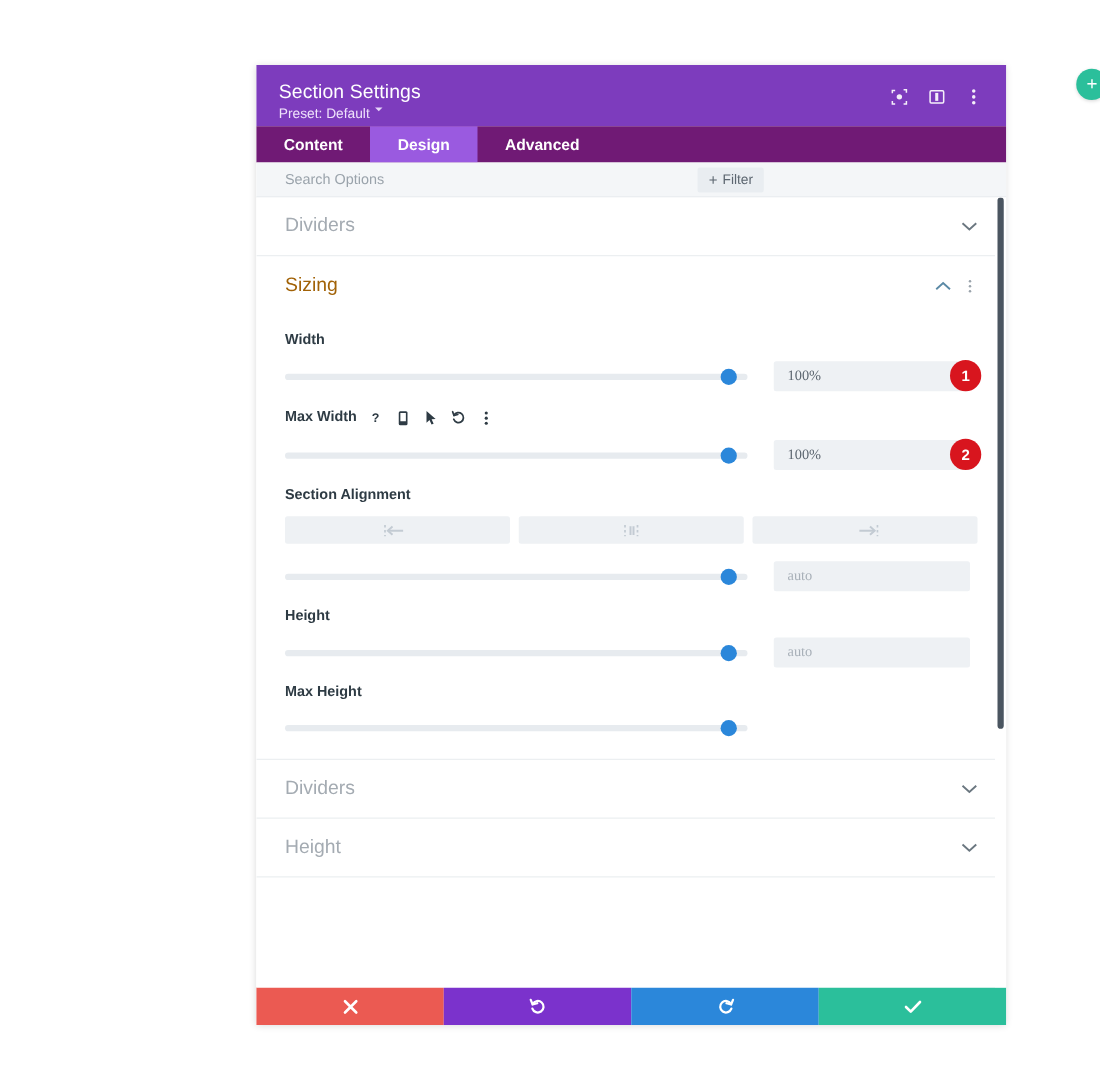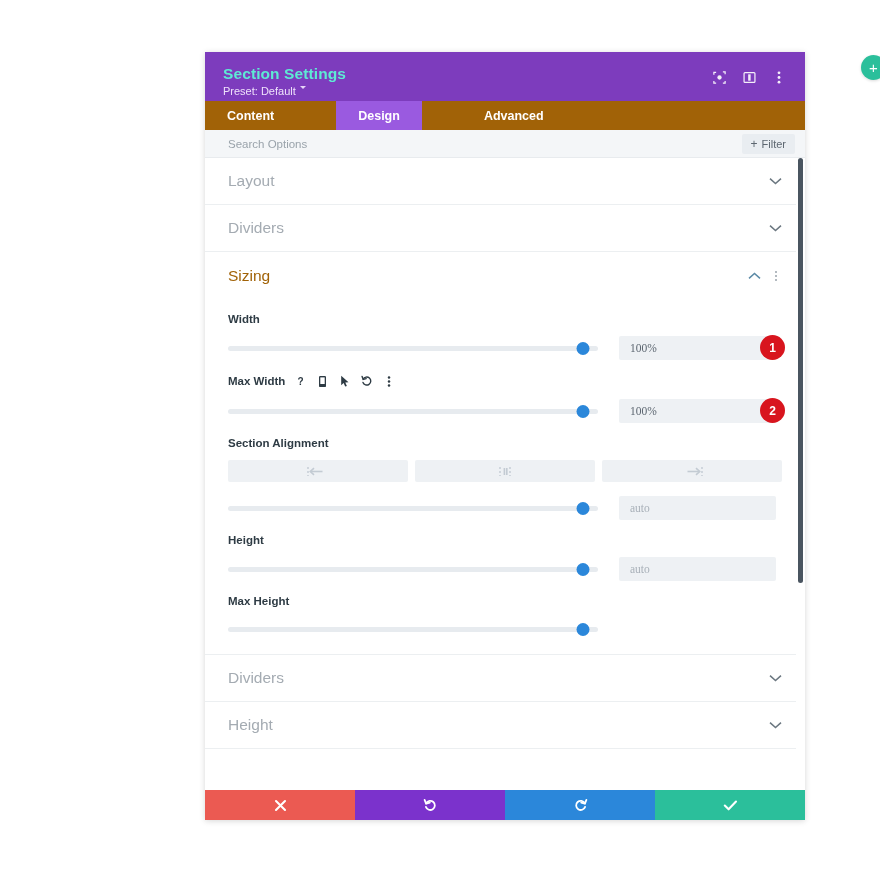--- a/index.html
+++ b/index.html
@@ -39,23 +39,23 @@
     padding: 13px 18px 11px 18px;
     display: flex;
     align-items: flex-start;
     justify-content: space-between;
     flex: 0 0 auto;
     height: 49px;
     box-sizing: border-box;
   }
   .header-titles { display: flex; flex-direction: column; gap: 3px; }
   .panel-title {
-    color: #5eead4;
+    color: #ffffff;
     font-size: 15.5px;
-    font-weight: bold;
+    font-weight: normal;
     letter-spacing: 0.1px;
     line-height: 1.1;
   }
   .panel-preset {
     color: #efe2fb;
     font-size: 11px;
     line-height: 1.1;
     display: flex;
     gap: 4px;
     cursor: pointer;
@@ -77,25 +77,24 @@
   .hicon {
     width: 16px; height: 16px;
     display: flex; align-items: center; justify-content: center;
     cursor: pointer;
     opacity: 0.92;
   }
   .hicon svg { display: block; }
 
   
   .tabs {
-    background: #a16207;
+    background: #701a75;
     display: flex;
     flex: 0 0 auto;
     height: 29px;
-    gap: 40px;
   }
   .tab {
     padding: 0 22px;
     height: 29px;
     display: flex;
     align-items: center;
     color: #ffffff;
     font-size: 12.5px;
     font-weight: bold;
     cursor: pointer;
@@ -103,21 +102,20 @@
   }
   .tab.active { background: #9a5ae0; }
 
   
   .searchbar {
     background: #f4f6f8;
     height: 28px;
     flex: 0 0 auto;
     display: flex;
     align-items: center;
-    justify-content: space-between;
     padding: 0 10px 0 23px;
     border-bottom: 1px solid #e8ebee;
     box-sizing: border-box;
   }
   .search-input {
     border: none;
     background: transparent;
     outline: none;
     font-family: "Liberation Sans", sans-serif;
     font-size: 11.5px;
@@ -401,30 +399,20 @@
       <input class="search-input" type="text" placeholder="Search Options" style="">
       <button class="filter-btn">
         <span class="filter-plus">+</span>
         <span>Filter</span>
       </button>
     </div>
 
     <div class="panel-body">
       <div class="scroll-inner">
 
-        <div class="toggle-row">
-          <span class="toggle-title">Layout</span>
-          <div class="toggle-right">
-            <span class="chev">
-              <svg width="13" height="8" viewBox="0 0 13 8" fill="none" stroke="#6b7780" stroke-width="1.5">
-                <path d="M1 1.6 L6.5 6.6 L12 1.6"></path>
-              </svg>
-            </span>
-          </div>
-        </div>
 
         <div class="toggle-row">
           <span class="toggle-title">Dividers</span>
           <div class="toggle-right">
             <span class="chev">
               <svg width="13" height="8" viewBox="0 0 13 8" fill="none" stroke="#6b7780" stroke-width="1.5">
                 <path d="M1 1.6 L6.5 6.6 L12 1.6"></path>
               </svg>
             </span>
           </div>

